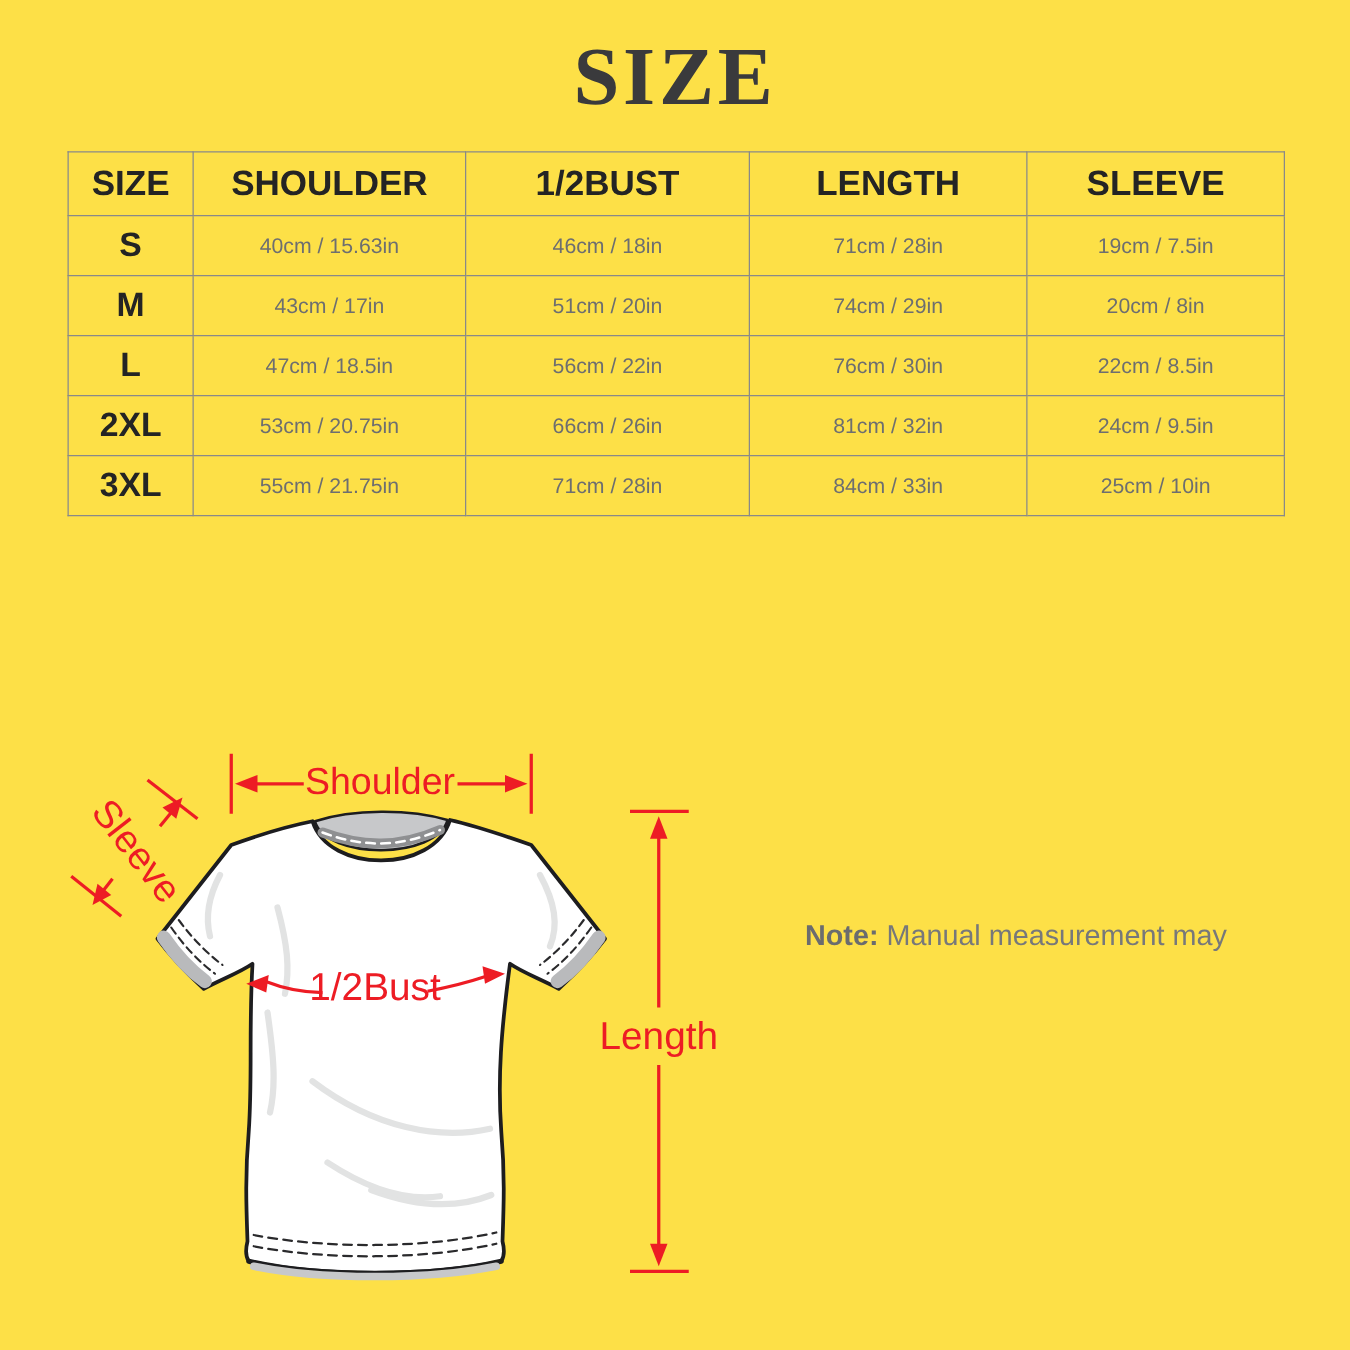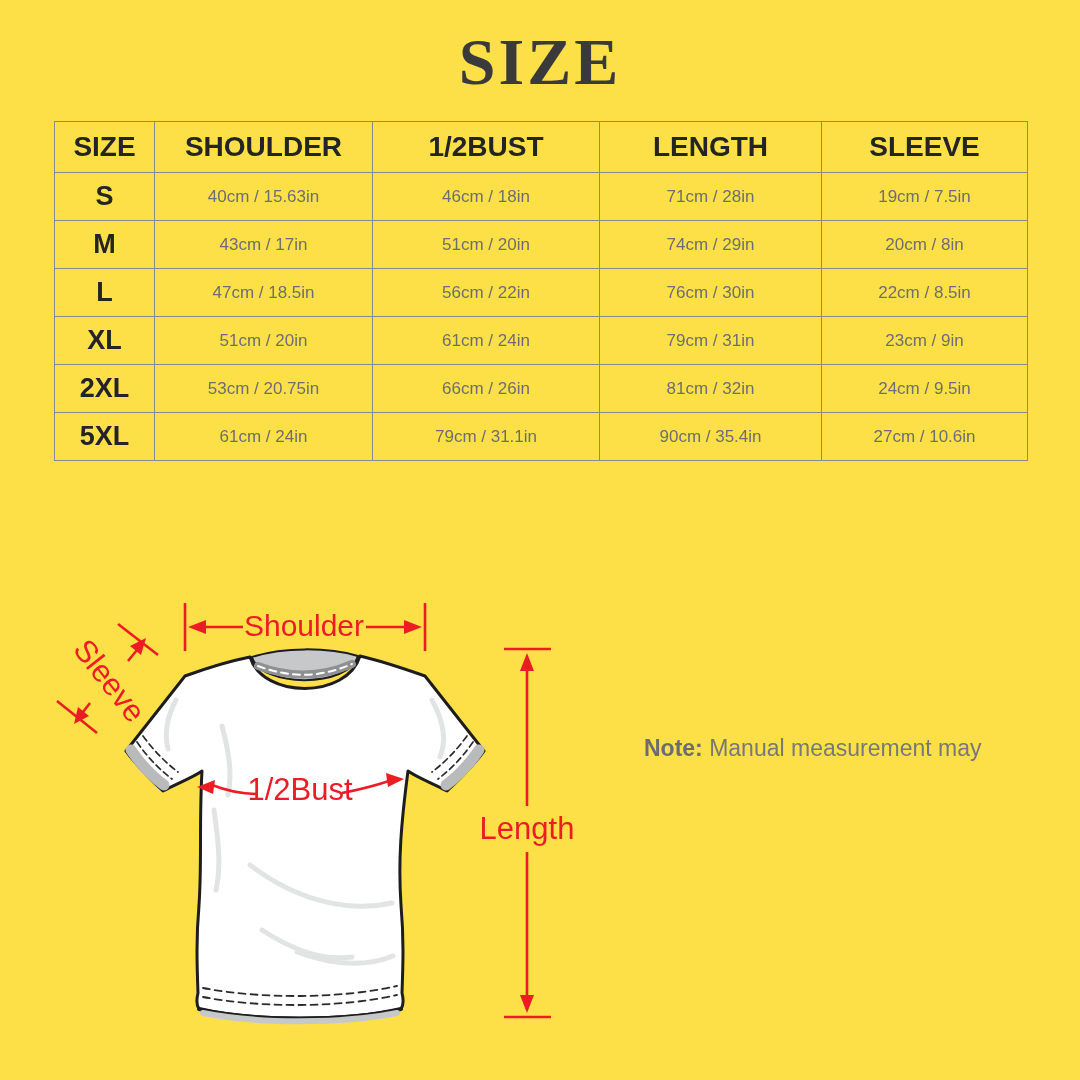--- a/index.html
+++ b/index.html
@@ -67,39 +67,32 @@
         <td>20cm / 8in</td>
       </tr>
       <tr>
         <td class="size-col">L</td>
         <td>47cm / 18.5in</td>
         <td>56cm / 22in</td>
         <td>76cm / 30in</td>
         <td>22cm / 8.5in</td>
       </tr>
       <tr>
-        <td class="size-col">XL</td>
-        <td>51cm / 20in</td>
-        <td>61cm / 24in</td>
-        <td>79cm / 31in</td>
-        <td>23cm / 9in</td>
-      </tr>
-      <tr>
         <td class="size-col">2XL</td>
         <td>53cm / 20.75in</td>
         <td>66cm / 26in</td>
         <td>81cm / 32in</td>
         <td>24cm / 9.5in</td>
       </tr>
       <tr>
-        <td class="size-col">5XL</td>
-        <td>61cm / 24in</td>
-        <td>79cm / 31.1in</td>
-        <td>90cm / 35.4in</td>
-        <td>27cm / 10.6in</td>
+        <td class="size-col">3XL</td>
+        <td>55cm / 21.75in</td>
+        <td>71cm / 28in</td>
+        <td>84cm / 33in</td>
+        <td>25cm / 10in</td>
       </tr>
     </tbody>
   </table>
 
   <svg width="1080" height="1080" viewBox="0 0 1080 1080">
 
     <g stroke-linejoin="round" stroke-linecap="round">
       <path fill="#ffffff" stroke="#1d1d1f" stroke-width="3" d="M 185 676
            C 207 668 230 661 250 657
            C 263 699 347 699 360 656

